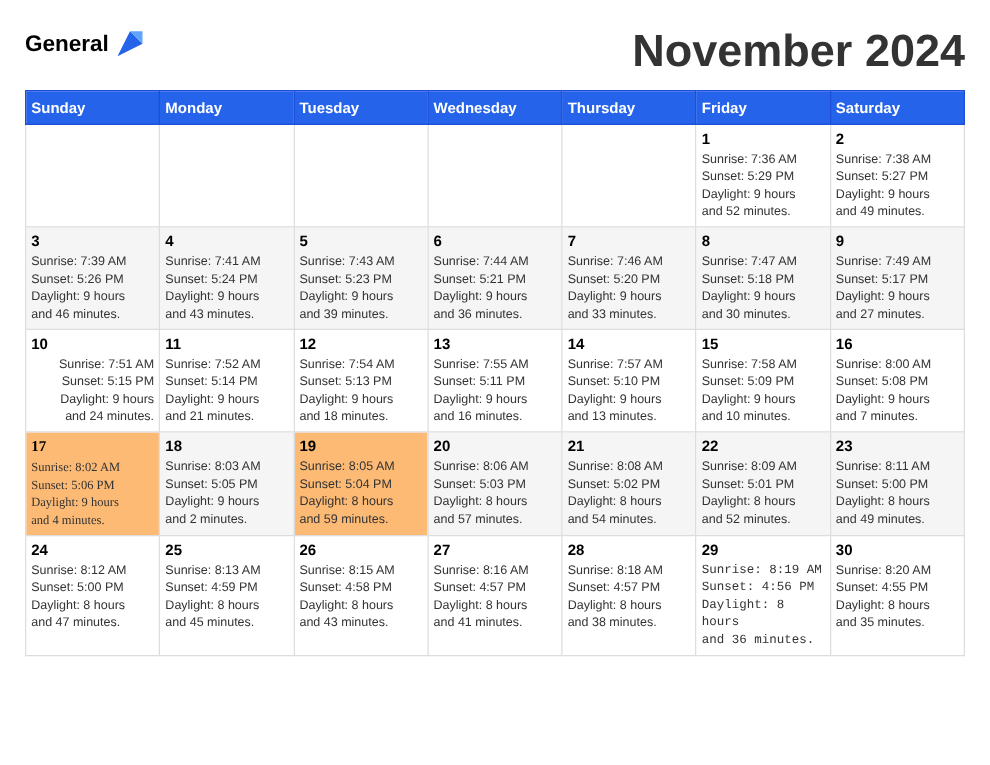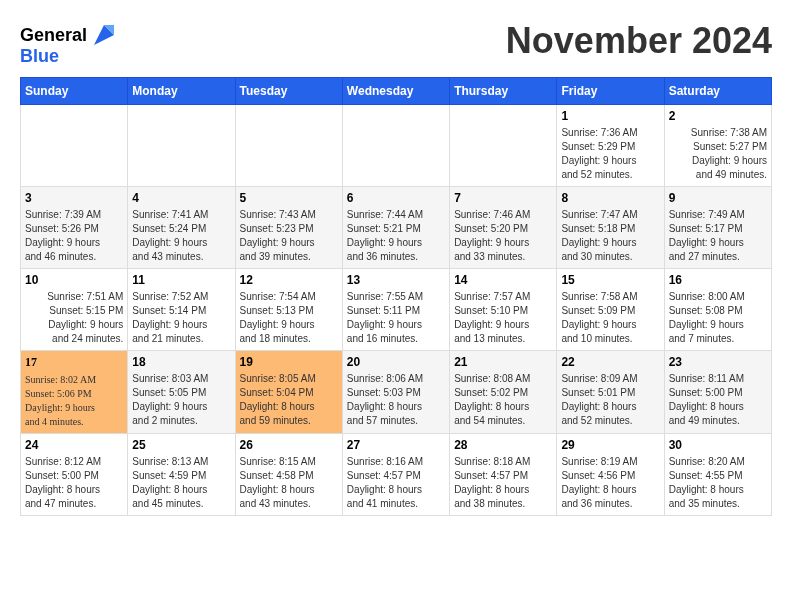--- a/index.html
+++ b/index.html
@@ -84,21 +84,20 @@
 <div class="header">
   <div class="logo">
     <div>
       <div style="display:flex;align-items:center;">
         <span class="logo-general" style="font-size:18px;font-weight:bold;color:#000000;">General</span>
         <svg class="logo-icon" viewBox="0 0 30 30" xmlns="http://www.w3.org/2000/svg">
           <polygon points="5,25 25,15 15,5" fill="#2563eb"></polygon>
           <polygon points="15,5 25,15 25,5" fill="#60a5fa"></polygon>
         </svg>
       </div>
-      <div style="font-size:18px;font-weight:bold;color:#2563eb;margin-top:-4px;">Blue</div>
     </div>
   </div>
   <div class="title-area">
     <div class="month-title">November 2024</div>
   </div>
 </div>
 
 <table class="calendar">
   <thead>
     <tr>
@@ -120,21 +119,21 @@
         <td class="empty-cell"></td>
         <td>
           <span class="day-number">1</span>
           <div class="day-info" style="white-space: pre-line;">Sunrise: 7:36 AM
 Sunset: 5:29 PM
 Daylight: 9 hours
 and 52 minutes.</div>
         </td>
         <td>
           <span class="day-number">2</span>
-          <div class="day-info" style="white-space: pre-line; text-align: right;">Sunrise: 7:38 AM
+          <div class="day-info" style="white-space: pre-line;">Sunrise: 7:38 AM
 Sunset: 5:27 PM
 Daylight: 9 hours
 and 49 minutes.</div>
         </td>
       </tr>
       <tr>
         <td style="background: rgb(245, 245, 245);">
           <span class="day-number">3</span>
           <div class="day-info" style="white-space: pre-line;">Sunrise: 7:39 AM
 Sunset: 5:26 PM
@@ -317,21 +316,21 @@
         </td>
         <td>
           <span class="day-number">28</span>
           <div class="day-info" style="white-space: pre-line;">Sunrise: 8:18 AM
 Sunset: 4:57 PM
 Daylight: 8 hours
 and 38 minutes.</div>
         </td>
         <td>
           <span class="day-number">29</span>
-          <div class="day-info" style="white-space: pre-line;">Sunrise: 8:19 AM
+          <div class="day-info" style="white-space: pre-line; font-family: Liberation Mono, monospace;">Sunrise: 8:19 AM
 Sunset: 4:56 PM
 Daylight: 8 hours
 and 36 minutes.</div>
         </td>
         <td>
           <span class="day-number">30</span>
           <div class="day-info" style="white-space: pre-line;">Sunrise: 8:20 AM
 Sunset: 4:55 PM
 Daylight: 8 hours
 and 35 minutes.</div>

